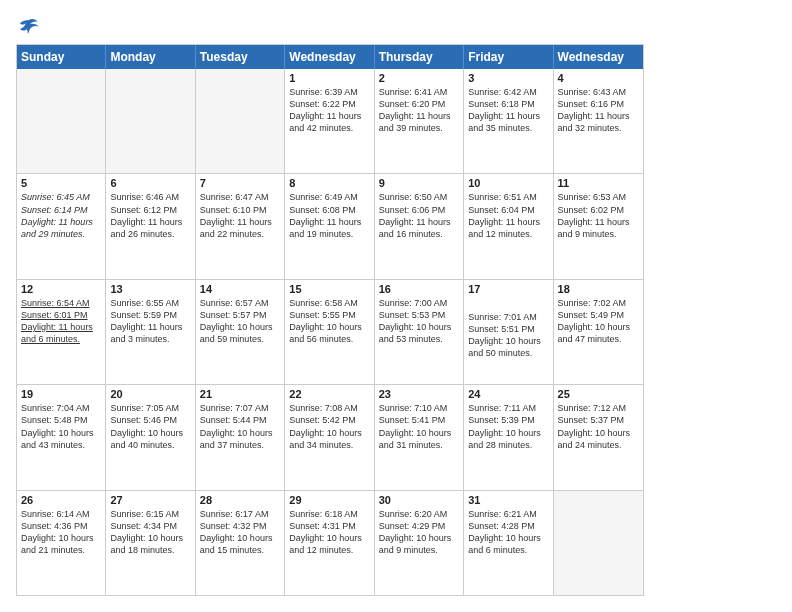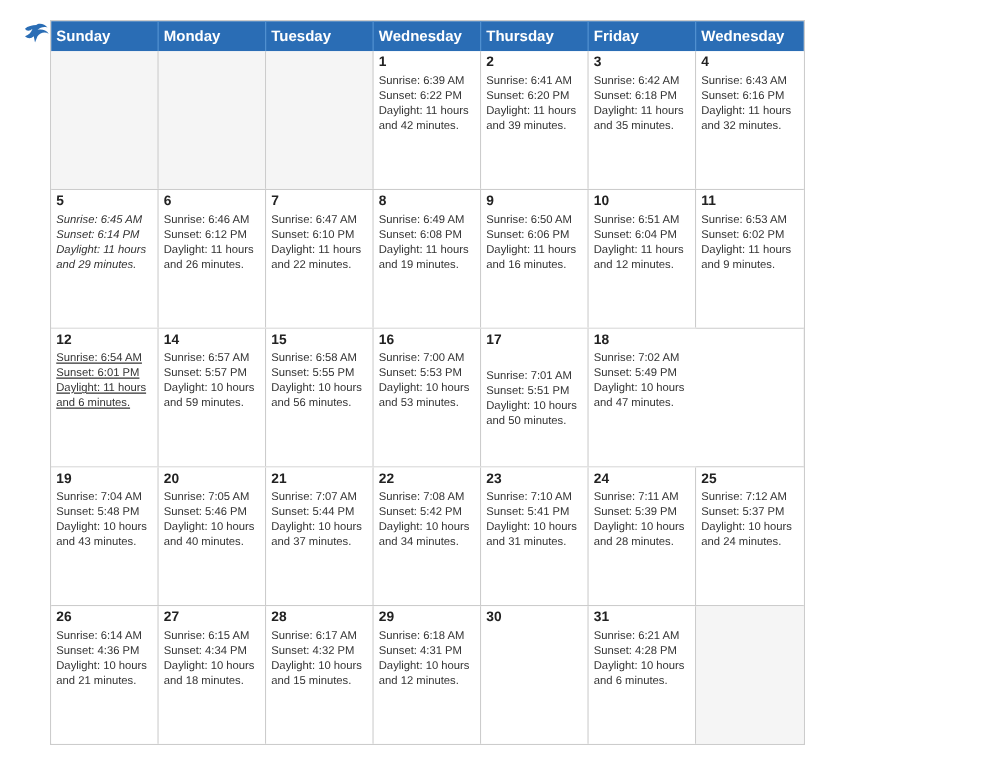--- a/index.html
+++ b/index.html
@@ -8,21 +8,21 @@
       background: #fff;
       width: 792px;
       height: 612px;
       overflow: hidden;
     }
     .page {
       width: 660px;
       height: 612px;
       padding: 16px;
       display: flex;
-      flex-direction: row;
+      flex-direction: column;
     }
     .header {
       display: flex;
       justify-content: space-between;
       align-items: flex-start;
       margin-bottom: 10px;
     }
     .logo {
       display: flex;
       flex-direction: column;
@@ -204,20 +204,26 @@
           </div>
         </div>
         <div class="cal-row">
           <div class="cal-cell">
             <span class="day-num">12</span>
             <div class="sun-info" style="white-space: pre-line; text-decoration: underline;">Sunrise: 6:54 AM
 Sunset: 6:01 PM
 Daylight: 11 hours and 6 minutes.</div>
           </div>
           <div class="cal-cell">
+            <span class="day-num">13</span>
+            <div class="sun-info" style="white-space: pre-line;">Sunrise: 6:55 AM
+Sunset: 5:59 PM
+Daylight: 11 hours and 3 minutes.</div>
+          </div>
+          <div class="cal-cell">
             <span class="day-num">14</span>
             <div class="sun-info" style="white-space: pre-line;">Sunrise: 6:57 AM
 Sunset: 5:57 PM
 Daylight: 10 hours and 59 minutes.</div>
           </div>
           <div class="cal-cell">
             <span class="day-num">15</span>
             <div class="sun-info" style="white-space: pre-line;">Sunrise: 6:58 AM
 Sunset: 5:55 PM
 Daylight: 10 hours and 56 minutes.</div>
@@ -305,20 +311,23 @@
 Daylight: 10 hours and 15 minutes.</div>
           </div>
           <div class="cal-cell">
             <span class="day-num">29</span>
             <div class="sun-info" style="white-space: pre-line;">Sunrise: 6:18 AM
 Sunset: 4:31 PM
 Daylight: 10 hours and 12 minutes.</div>
           </div>
           <div class="cal-cell">
             <span class="day-num">30</span>
+            <div class="sun-info" style="white-space: pre-line;">Sunrise: 6:20 AM
+Sunset: 4:29 PM
+Daylight: 10 hours and 9 minutes.</div>
           </div>
           <div class="cal-cell">
             <span class="day-num">31</span>
             <div class="sun-info" style="white-space: pre-line;">Sunrise: 6:21 AM
 Sunset: 4:28 PM
 Daylight: 10 hours and 6 minutes.</div>
           </div>
           <div class="cal-cell empty"></div>
         </div>
       </div>

